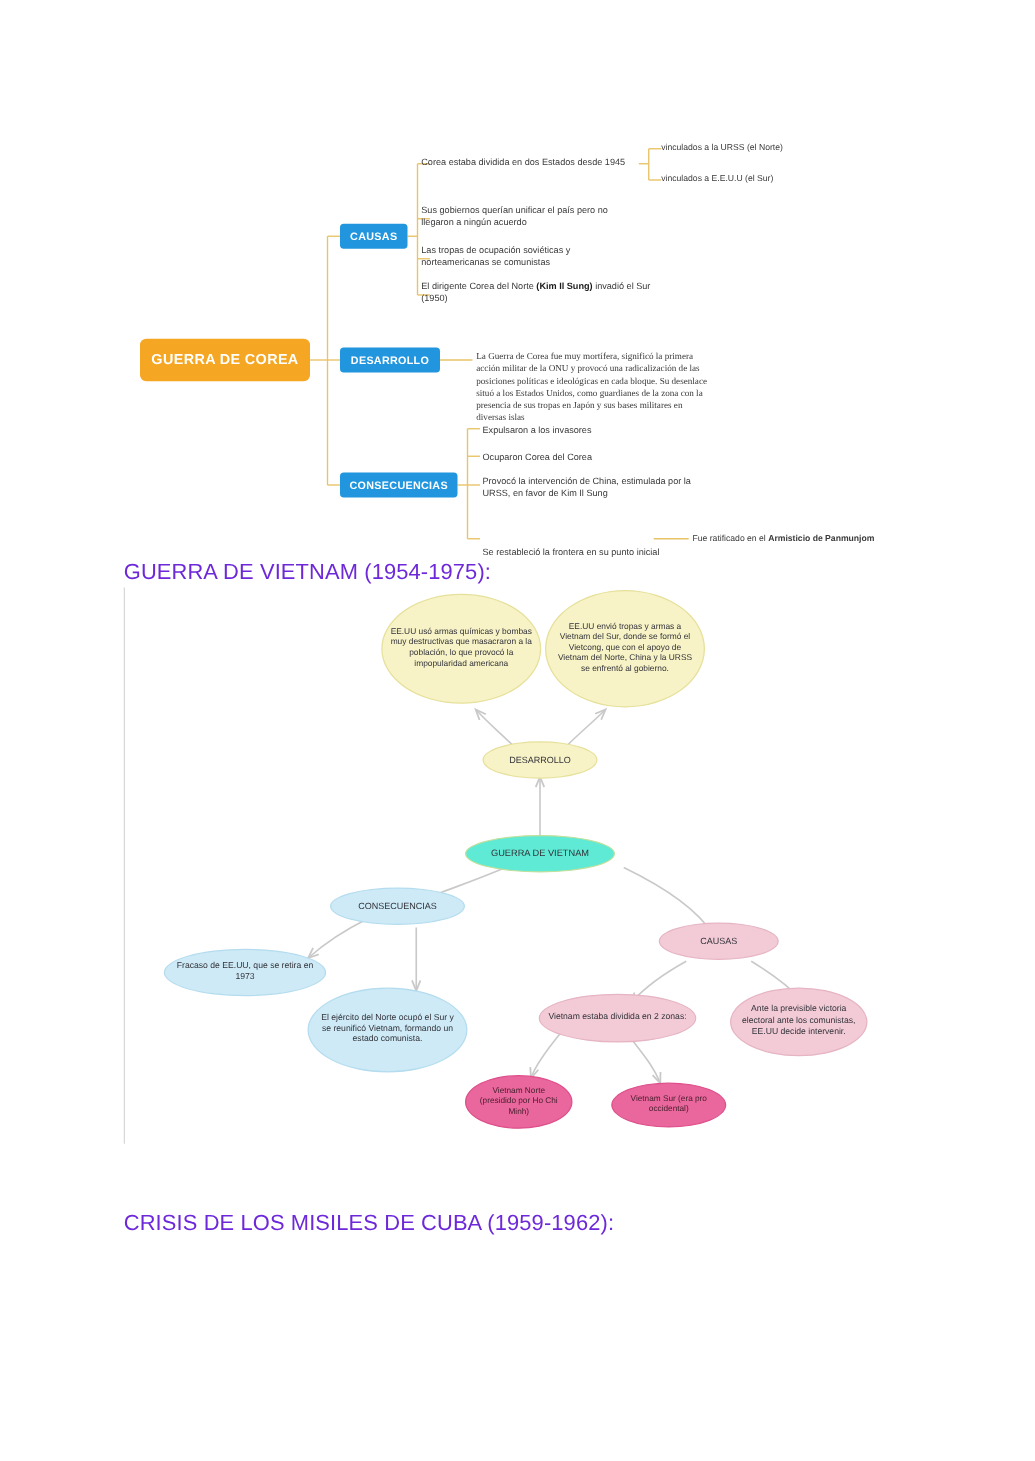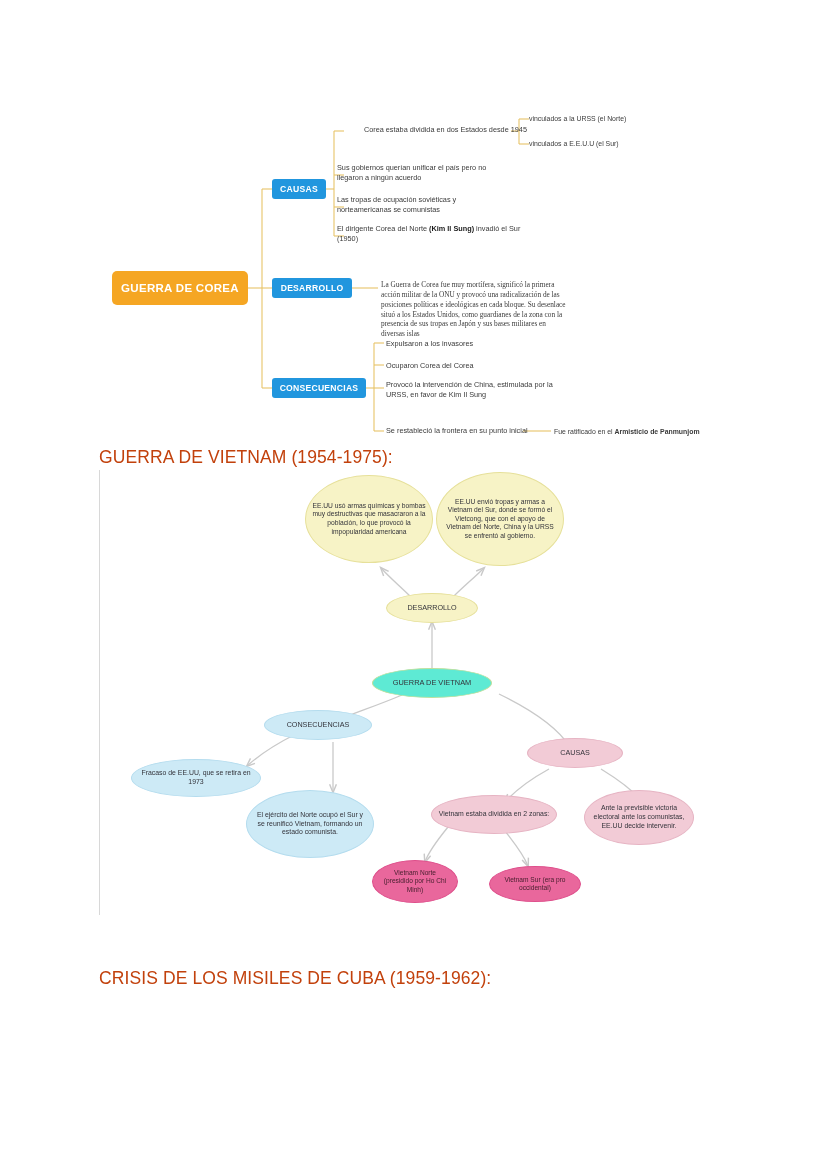--- a/index.html
+++ b/index.html
@@ -75,21 +75,21 @@
     color: #3a3a3a;
   }
 
   
   .section-heading {
     position: absolute;
     left: 99px;
     font-size: 17.5px;
     font-weight: normal;
     letter-spacing: .1px;
-    color: #c2410c;
+    color: #6d28d9;
     font-family: "Liberation Sans", sans-serif;
   }
 
   
   #vietnam-map {
     position: absolute;
     left: 99px;
     top: 470px;
     width: 700px;
     height: 445px;
@@ -156,21 +156,21 @@
       <path d="M374,331 L384,331"></path>
 
       <path d="M523,331 L551,331"></path>
     </g>
   </svg>
 
   <div class="k-root" style="left:112px; top:171px; width:136px; height:34px;">GUERRA DE COREA</div>
 
   <div class="k-branch" style="left:272px; top:79px; width:54px; height:20px;">CAUSAS</div>
 
-  <div class="k-leaf" style="left:337px; top:25px; width:190px;text-align:right;">Corea estaba dividida en dos Estados desde 1945</div>
+  <div class="k-leaf" style="left:337px; top:25px; width:190px;">Corea estaba dividida en dos Estados desde 1945</div>
 
   <div class="k-sub" style="left:529px; top:14px; width:190px;">vinculados a la URSS (el Norte)</div>
   <div class="k-sub" style="left:529px; top:39px; width:190px;">vinculados a E.E.U.U (el Sur)</div>
 
   <div class="k-leaf" style="left:337px; top:63px; width:165px;">Sus gobiernos querían unificar el país pero no llegaron a ningún acuerdo</div>
 
   <div class="k-leaf" style="left:337px; top:95px; width:165px;">Las tropas de ocupación soviéticas y norteamericanas se comunistas</div>
 
   <div class="k-leaf" style="left:337px; top:124px; width:185px;">
     <span>El dirigente Corea del Norte </span><b>(Kim Il Sung)</b><span> invadió el Sur (1950)</span>
@@ -181,21 +181,21 @@
   <div class="k-leaf" style="left:381px; top:180px; width:190px;font-family:Liberation Serif, serif;">La Guerra de Corea fue muy mortífera, significó la primera acción militar de la ONU y provocó una radicalización de las posiciones políticas e ideológicas en cada bloque. Su desenlace situó a los Estados Unidos, como guardianes de la zona con la presencia de sus tropas en Japón y sus bases militares en diversas islas</div>
 
   <div class="k-branch" style="left:272px; top:278px; width:94px; height:20px;">CONSECUENCIAS</div>
 
   <div class="k-leaf" style="left:386px; top:239px; width:200px;">Expulsaron a los invasores</div>
 
   <div class="k-leaf" style="left:386px; top:261px; width:200px;">Ocuparon Corea del Corea</div>
 
   <div class="k-leaf" style="left:386px; top:280px; width:190px;">Provocó la intervención de China, estimulada por la URSS, en favor de Kim Il Sung</div>
 
-  <div class="k-leaf" style="left:386px; top:326px; width:145px;">Se restableció la frontera en su punto inicial</div>
+  <div class="k-leaf" style="left:386px; top:337px; width:145px;">Se restableció la frontera en su punto inicial</div>
 
   <div class="k-sub" style="left:554px; top:327px; width:200px;">
     <span>Fue ratificado en el </span><b>Armisticio de Panmunjom</b>
   </div>
 </div>
 
 <div class="section-heading" style="top:447px;">GUERRA DE VIETNAM (1954-1975):</div>
 
 <div id="vietnam-map">
 

